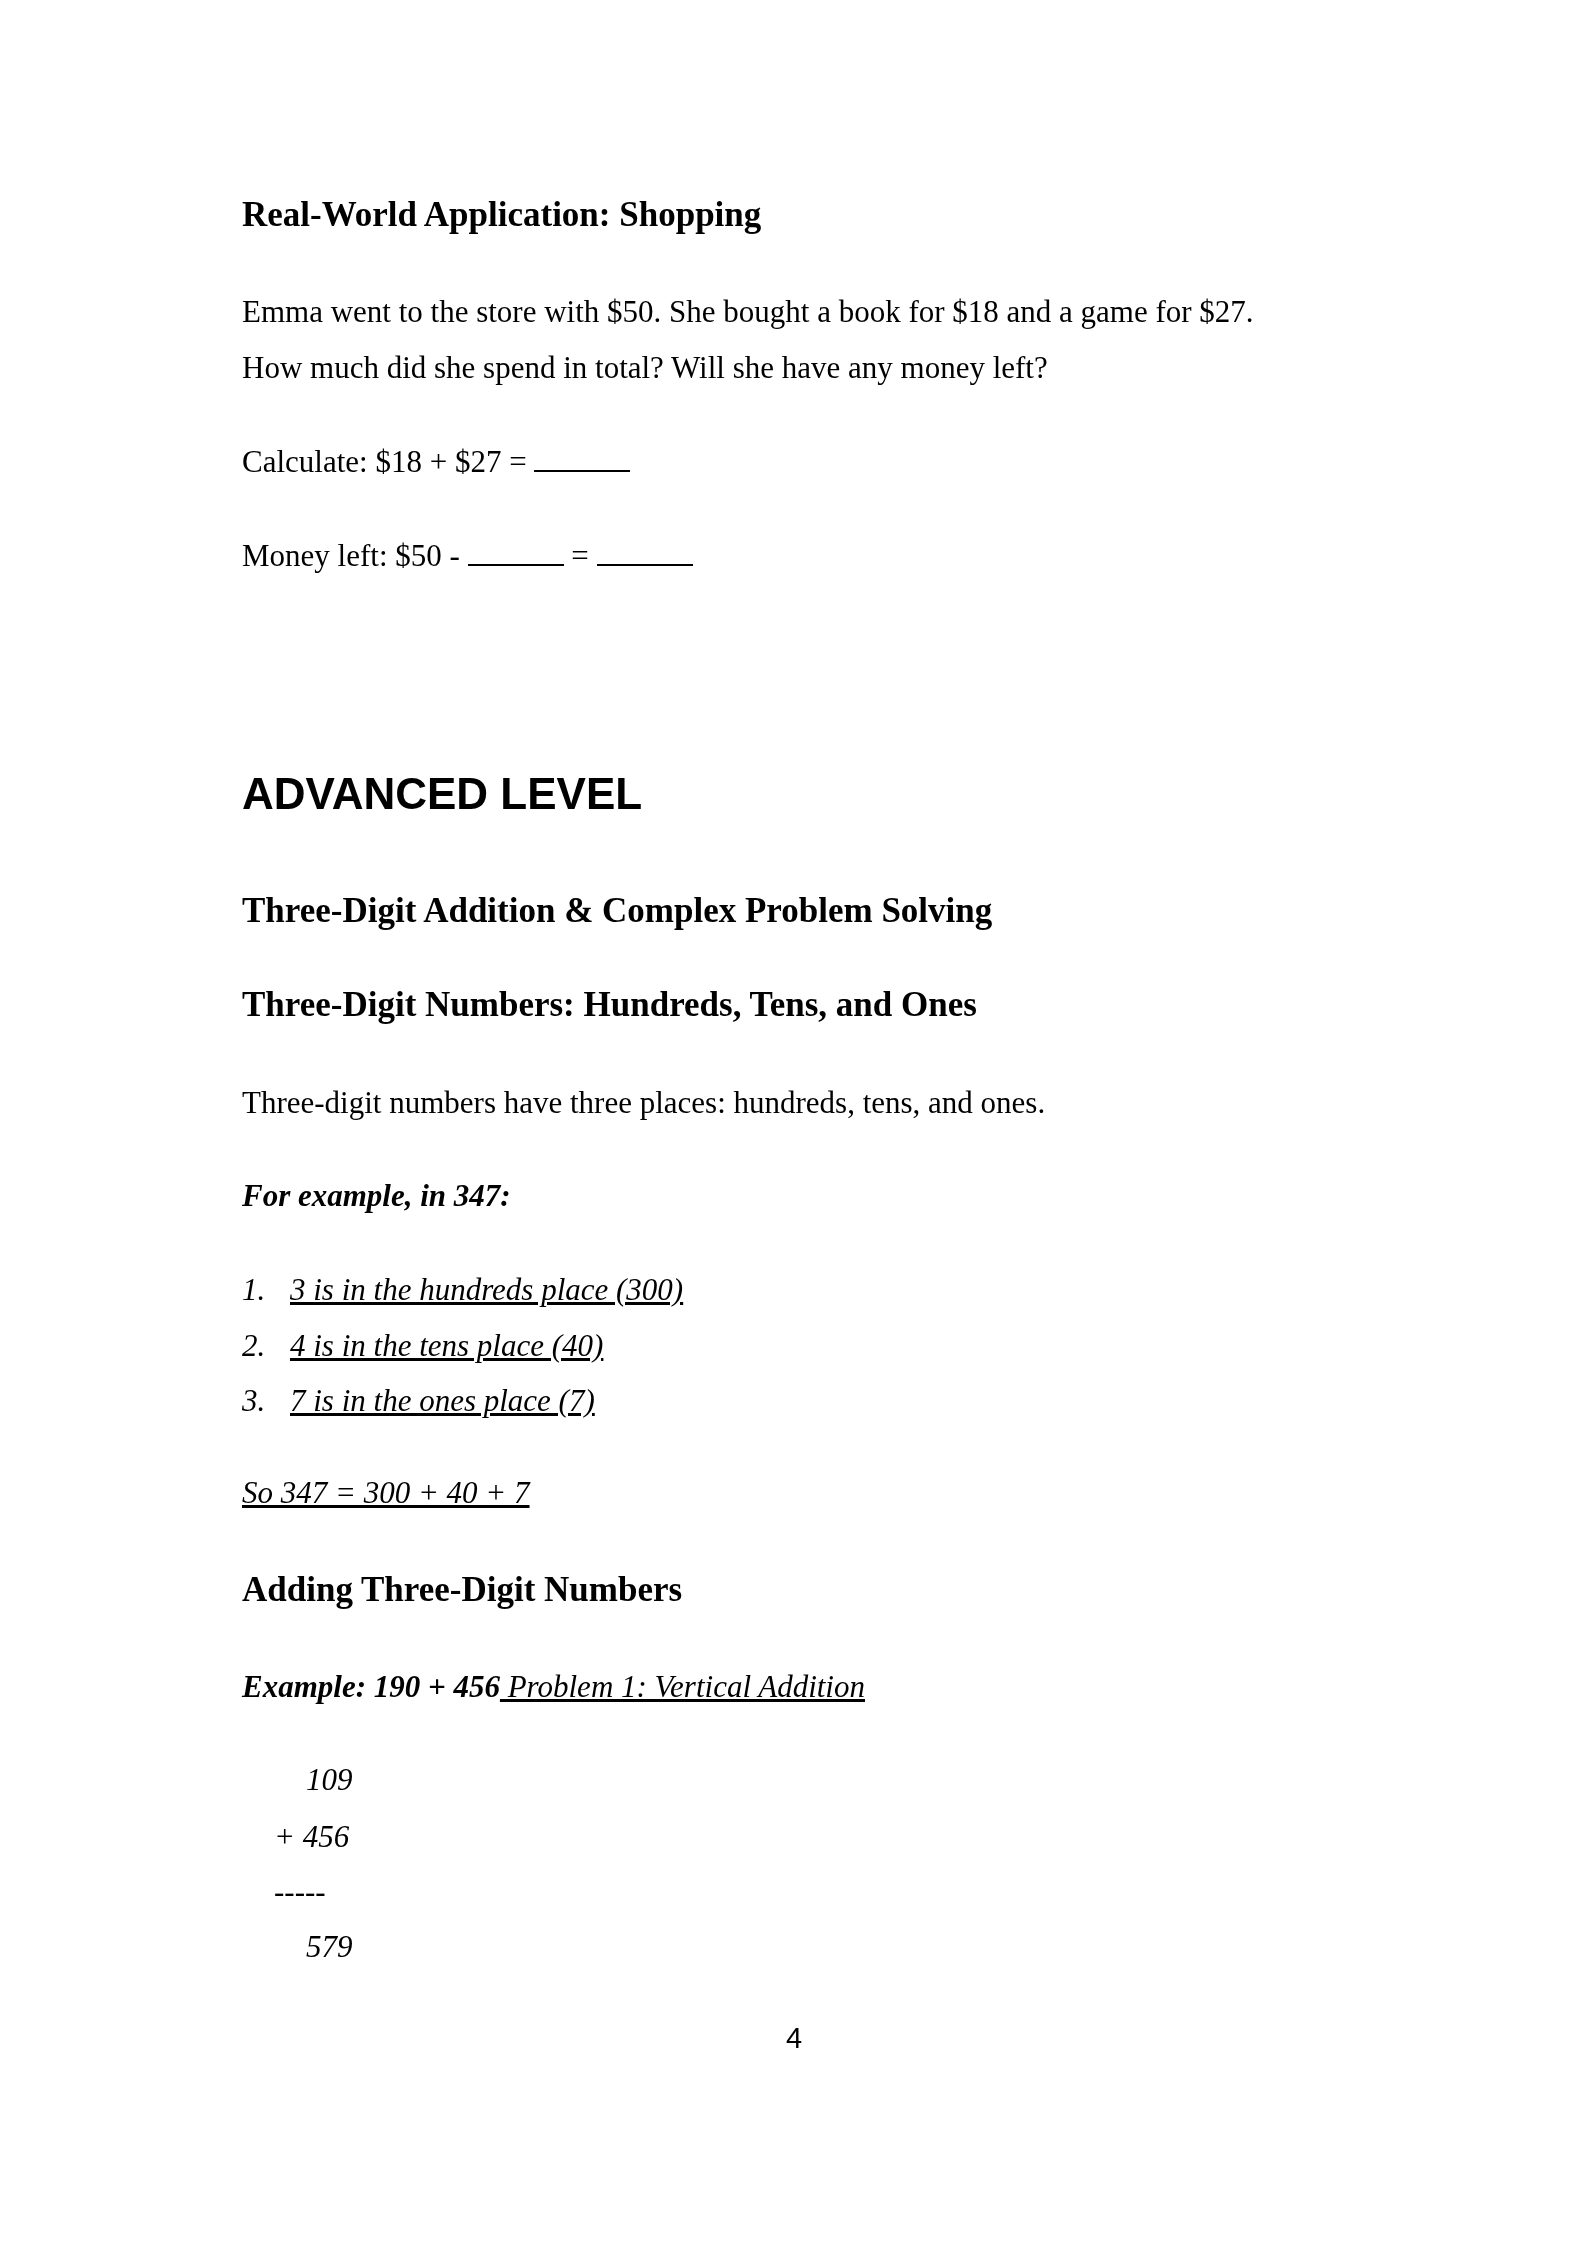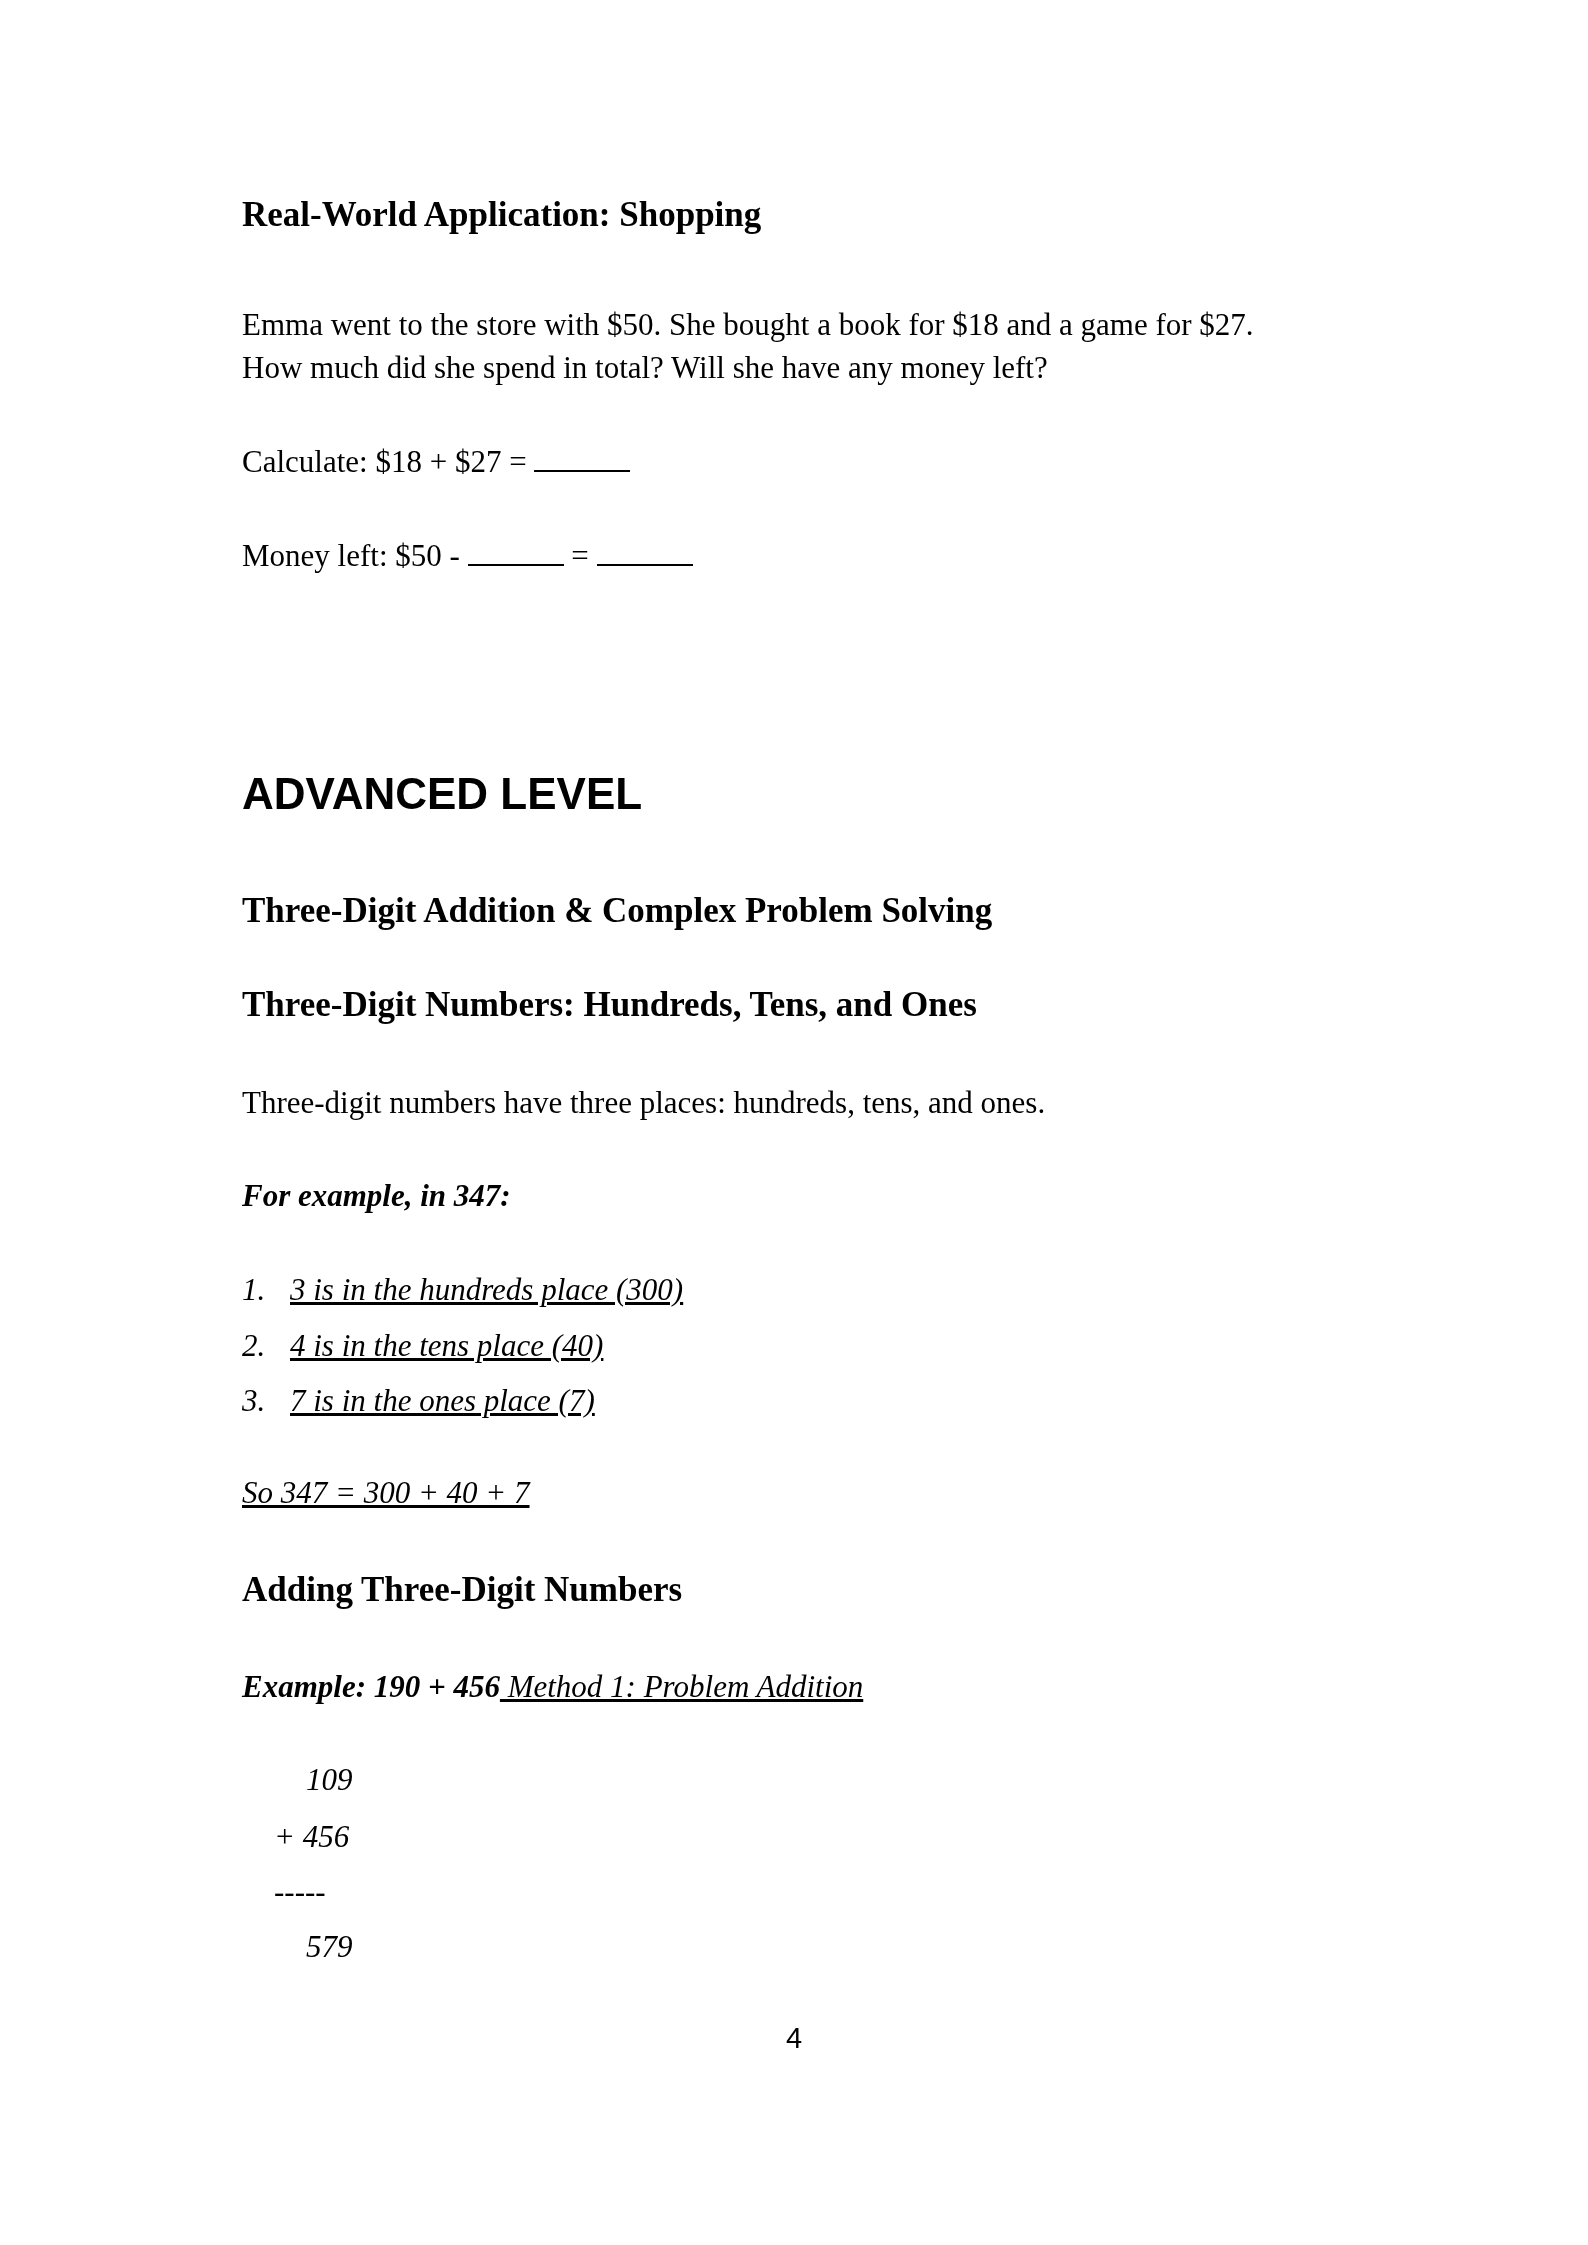--- a/index.html
+++ b/index.html
@@ -16,21 +16,21 @@
   .calc-line { font-style: italic; font-size: 31px; position: absolute; white-space: nowrap; line-height: 1; }
   .page-num { position: absolute; left: 0; width: 1588px; text-align: center; font-size: 29px; font-family: "Liberation Sans", sans-serif; }
 </style>
 </head>
 <body>
 
 <div>
 
   <div class="abs h-serif" style="top:197px;">Real-World Application: Shopping</div>
 
-  <div class="abs body-text" style="top:296px;margin-top:13px;">Emma went to the store with $50. She bought a book for $18 and a game for $27.</div>
+  <div class="abs body-text" style="top:296px;">Emma went to the store with $50. She bought a book for $18 and a game for $27.</div>
   <div class="abs body-text" style="top:352px;">How much did she spend in total? Will she have any money left?</div>
 
   <div class="abs body-text" style="top:446px;">
     <span>Calculate: $18 + $27 =</span>
     <span class="blank"></span>
   </div>
 
   <div class="abs body-text" style="top:540px;">
     <span>Money left: $50 -</span>
     <span class="blank"></span>
@@ -56,21 +56,21 @@
   </div>
   <div class="abs body-text it" style="top:1385px;">
     <span class="list-num">3.</span><span>7 is in the ones place (7)</span>
   </div>
 
   <div class="abs body-text it" style="top:1477px;">So 347 = 300 + 40 + 7</div>
 
   <div class="abs h-serif" style="top:1572px;">Adding Three-Digit Numbers</div>
 
   <div class="abs body-text" style="top:1671px;">
-    <span class="bi">Example: 190 + 456</span><span class="it"> Method 1: Problem Addition</span>
+    <span class="bi">Example: 190 + 456</span><span class="it"> Problem 1: Vertical Addition</span>
   </div>
 
   <div class="calc-line" style="left:306px; top:1764px;">109</div>
   <div class="calc-line" style="left:274px; top:1821px;">+ 456</div>
   <div class="calc-line" style="left:274px; top:1876px; font-style:normal;">-----</div>
   <div class="calc-line" style="left:306px; top:1931px;">579</div>
 
   <div class="page-num" style="top:2022px;">4</div>
 </div>
 

